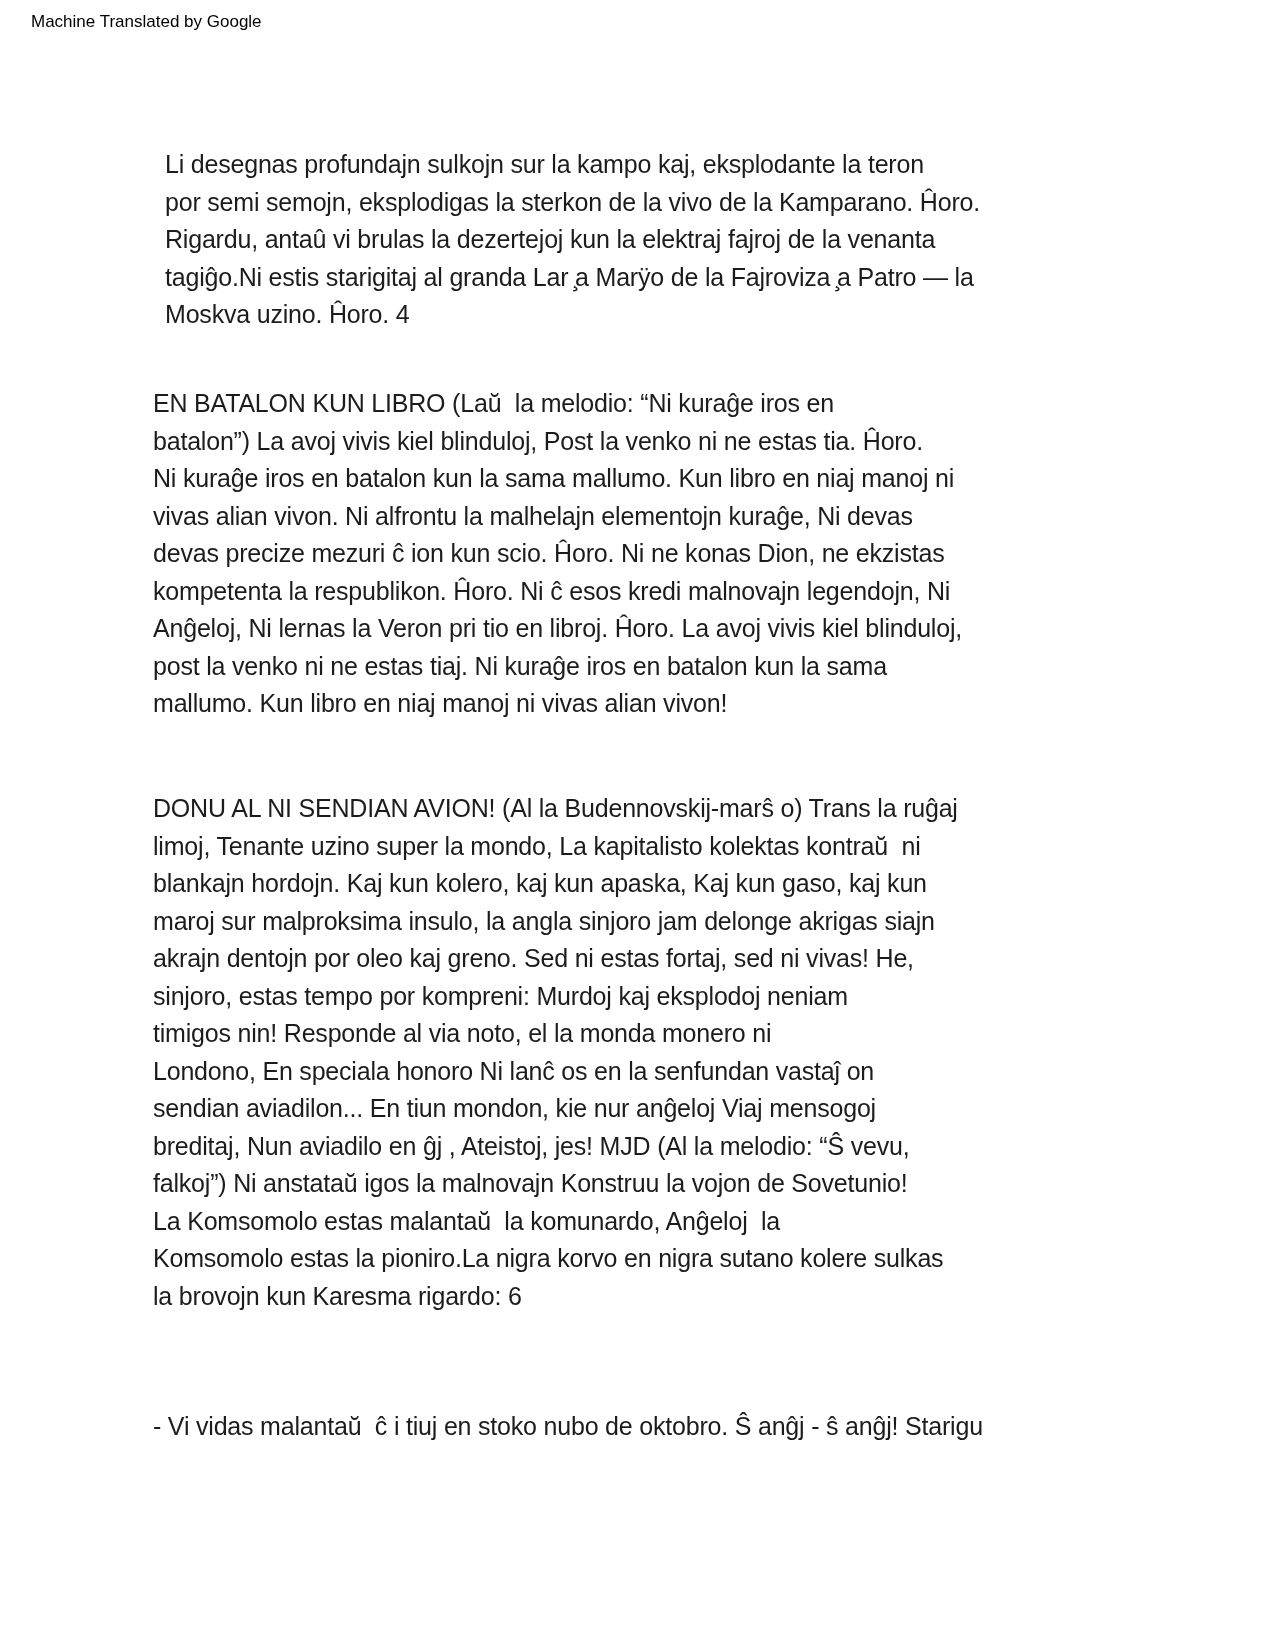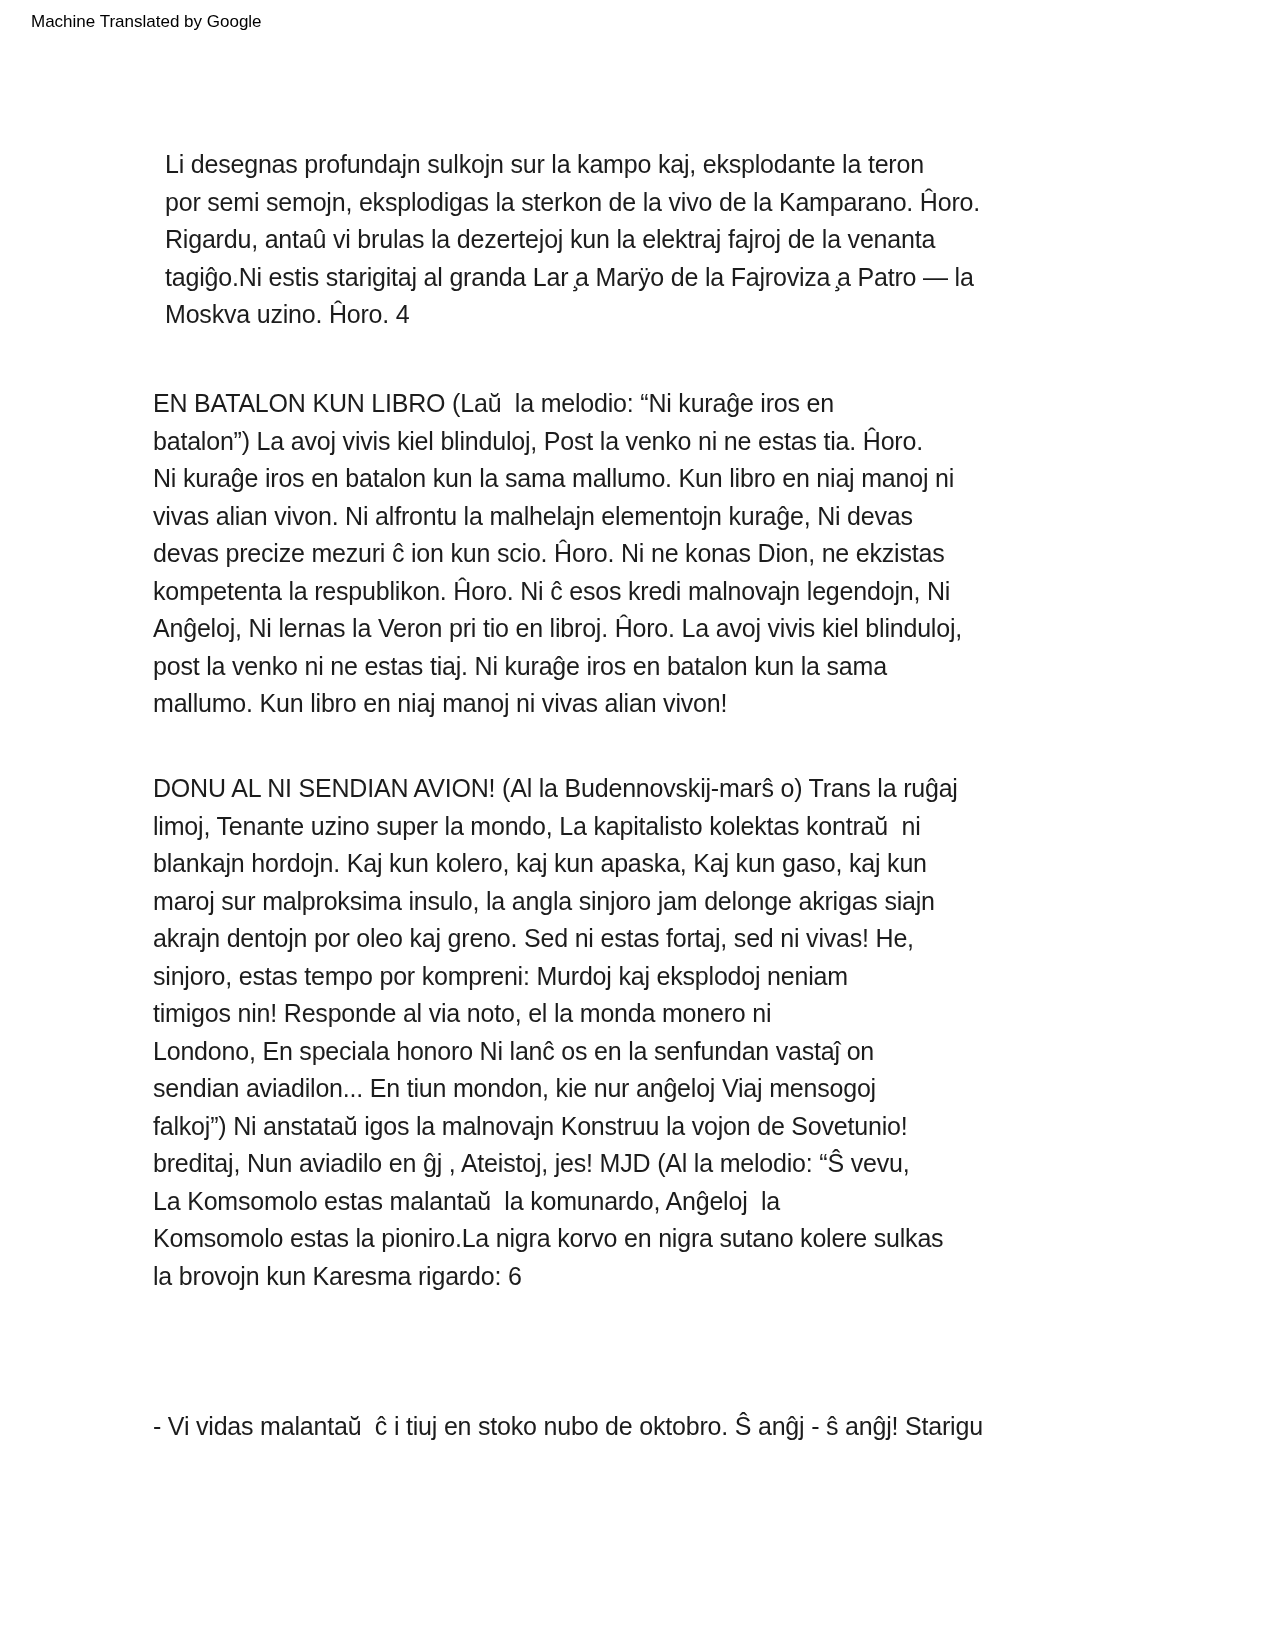--- a/index.html
+++ b/index.html
@@ -34,21 +34,21 @@
   .para .line {
     font-size: 25px;
     line-height: 37.5px;
     letter-spacing: -0.2px;
     white-space: pre;
     color: #1c1c1c;
     font-family: "Liberation Sans", "DejaVu Sans", sans-serif;
   }
   .para-1 { top: 146px; margin-left: 12px; }
   .para-2 { top: 377px; margin-top: 8px; }
-  .para-3 { top: 770px; }
+  .para-3 { top: 790px; }
   .para-4 { top: 1408px; }
 </style>
 </head>
 <body>
 
 <div class="page">
 
   <div class="watermark">Machine Translated by Google</div>
 
   <div class="para para-1">
@@ -74,22 +74,22 @@
   <div class="para para-3">
     <div class="line">DONU AL NI SENDIAN AVION! (Al la Budennovskij-marŝ o) Trans la ruĝaj</div>
     <div class="line">limoj, Tenante uzino super la mondo, La kapitalisto kolektas kontraŭ  ni</div>
     <div class="line">blankajn hordojn. Kaj kun kolero, kaj kun apaska, Kaj kun gaso, kaj kun</div>
     <div class="line">maroj sur malproksima insulo, la angla sinjoro jam delonge akrigas siajn</div>
     <div class="line">akrajn dentojn por oleo kaj greno. Sed ni estas fortaj, sed ni vivas! He,</div>
     <div class="line">sinjoro, estas tempo por kompreni: Murdoj kaj eksplodoj neniam</div>
     <div class="line">timigos nin! Responde al via noto, el la monda monero ni</div>
     <div class="line">Londono, En speciala honoro Ni lanĉ os en la senfundan vastaĵ on</div>
     <div class="line">sendian aviadilon... En tiun mondon, kie nur anĝeloj Viaj mensogoj</div>
+    <div class="line">breditaj, Nun aviadilo en ĝj , Ateistoj, jes! MJD (Al la melodio: “Ŝ vevu,</div>
     <div class="line">falkoj”) Ni anstataŭ igos la malnovajn Konstruu la vojon de Sovetunio!</div>
-    <div class="line">breditaj, Nun aviadilo en ĝj , Ateistoj, jes! MJD (Al la melodio: “Ŝ vevu,</div>
     <div class="line">La Komsomolo estas malantaŭ  la komunardo, Anĝeloj  la</div>
     <div class="line">Komsomolo estas la pioniro.La nigra korvo en nigra sutano kolere sulkas</div>
     <div class="line">la brovojn kun Karesma rigardo: 6</div>
   </div>
 
   <div class="para para-4">
     <div class="line">- Vi vidas malantaŭ  ĉ i tiuj en stoko nubo de oktobro. Ŝ anĝj - ŝ anĝj! Starigu</div>
   </div>
 
 </div>

